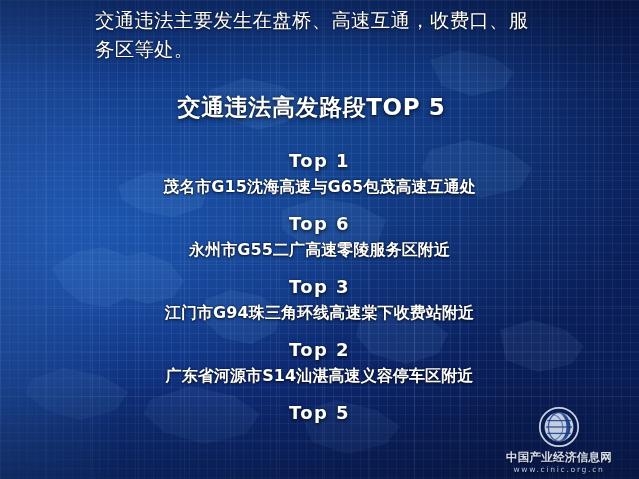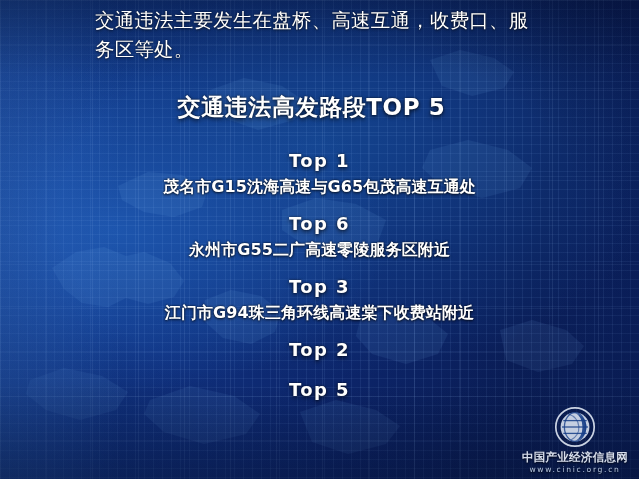--- a/index.html
+++ b/index.html
@@ -116,21 +116,21 @@
     font-size: 16px;
     font-weight: 700;
     line-height: 23px;
     letter-spacing: .1px;
     text-shadow: 0 1px 3px rgba(0,0,0,.66), 0 0 2px rgba(0,0,0,.75);
   }
 
   
   .watermark {
     position: absolute;
-    right: 6px;
+    right: 22px;
     bottom: 4px;
     width: 116px;
     z-index: 8;
     text-align: center;
     opacity: .92;
     margin-left: 10px;
   }
   .wm-logo {
     display: block;
     margin: 0 auto 3px auto;
@@ -194,20 +194,21 @@
         <div class="rank-item">
           <div class="rank-label">Top 6</div>
           <div class="rank-desc">永州市G55二广高速零陵服务区附近</div>
         </div>
         <div class="rank-item">
           <div class="rank-label">Top 3</div>
           <div class="rank-desc">江门市G94珠三角环线高速棠下收费站附近</div>
         </div>
         <div class="rank-item">
           <div class="rank-label">Top 2</div>
+          <div class="rank-desc">广东省河源市S14汕湛高速义容停车区附近</div>
         </div>
         <div class="rank-item">
           <div class="rank-label">Top 5</div>
         </div>
       </div>
 
   </div>
 
   <div class="watermark">
     <svg class="wm-logo" width="42" height="42" viewBox="0 0 42 42" aria-hidden="true">

